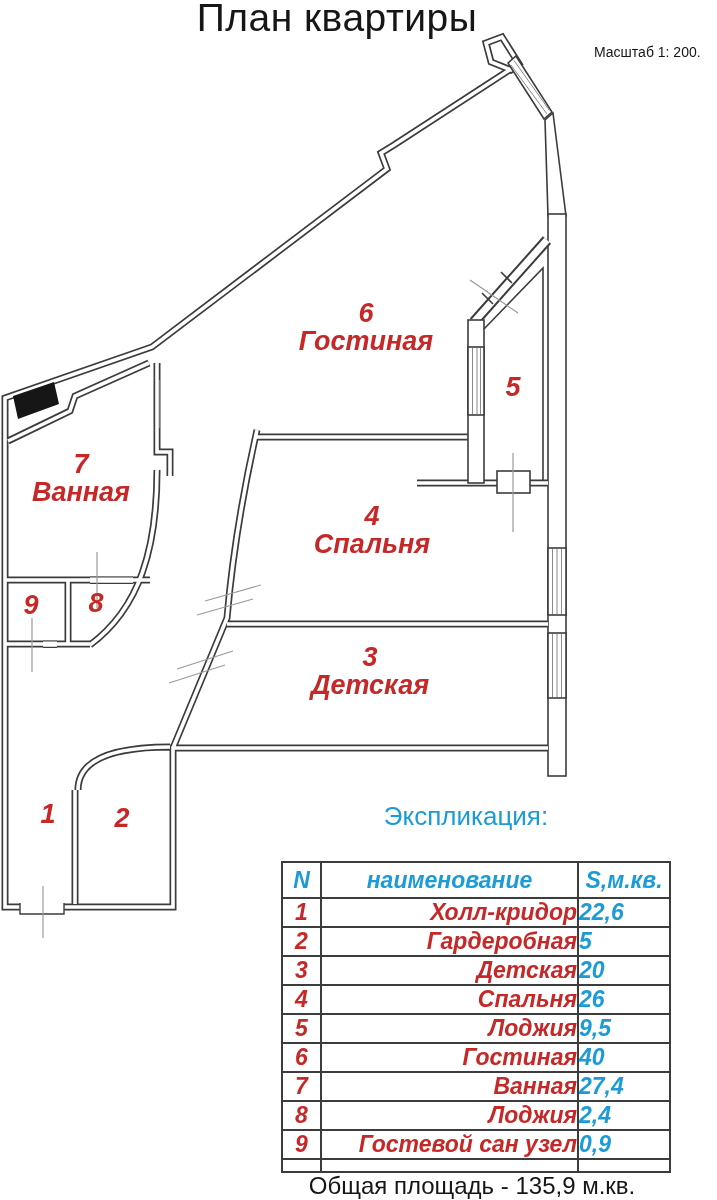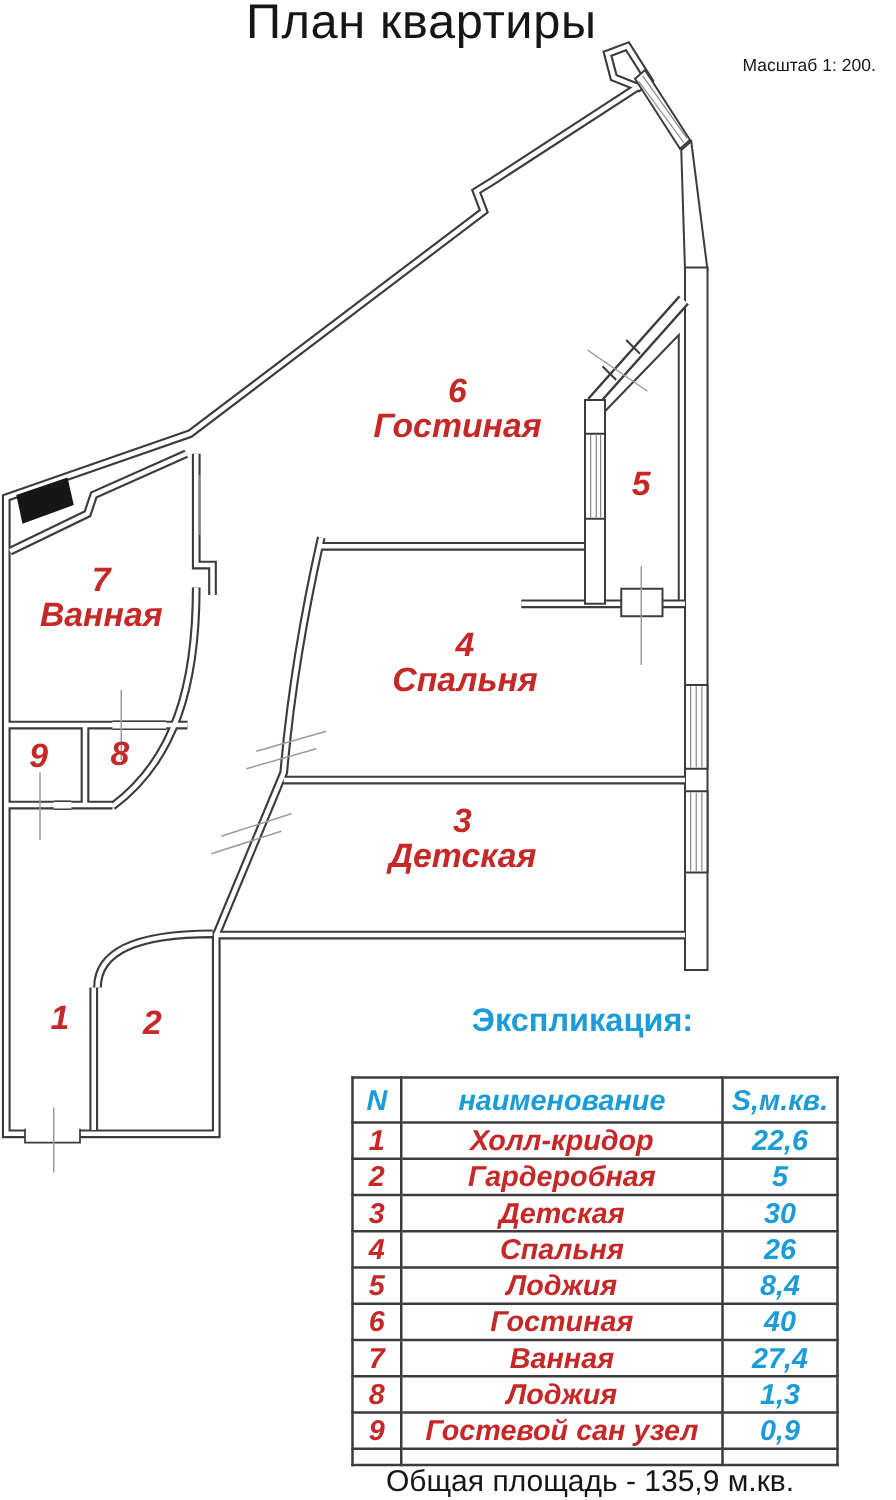--- a/index.html
+++ b/index.html
@@ -9,31 +9,31 @@
   .page-title{left:337px;top:-4px;transform:translateX(-50%);
        font-size:39px;letter-spacing:0.5px;white-space:nowrap;}
   .scale-note{left:594px;top:44px;font-size:14px;white-space:nowrap;}
   #plan-svg{left:0;top:0;}
   .room-label{position:absolute;transform:translate(-50%,-50%);
        text-align:center;color:#c62828;font-weight:bold;font-style:italic;
        line-height:1.05;white-space:nowrap;}
   .room-label .rnum{font-size:27px;}
   .room-label .rname{font-size:27px;}
   .legend-heading{left:466px;top:801px;transform:translateX(-50%);
-       color:#1b9bd7;font-size:26px;font-weight:bold;white-space:nowrap;}
+       color:#1b9bd7;font-size:26px;font-weight:normal;white-space:nowrap;}
   table.legend{position:absolute;left:281px;top:861px;border-collapse:collapse;
        table-layout:fixed;width:388px;}
   table.legend td{border:2px solid #3c3c3c;padding:0;vertical-align:middle;
        font-size:23px;font-weight:bold;font-style:italic;overflow:hidden;}
   .col-n{width:39px;}.col-name{width:257px;}.col-area{width:92px;}
   tr.hdr td{height:34px;color:#1b9bd7;text-align:center;}
   tr.rw td{height:26px;}
   td.cn{color:#c62828;text-align:center;}
-  td.cname{color:#c62828;text-align:center;padding-left:8px;}
-  td.car{color:#1b9bd7;text-align:center;}
+  td.cname{color:#c62828;text-align:right;padding-left:8px;}
+  td.car{color:#1b9bd7;}
   tr.blank td{height:11px;}
   .total-note{left:472px;top:1172px;transform:translateX(-50%);
        font-size:24px;white-space:nowrap;}
 </style>
 </head>
 <body>
 
 <div class="abs page-title">План квартиры</div>
 <div class="abs scale-note">Масштаб 1: 200.</div>
 
@@ -158,46 +158,46 @@
     <td class="car">22,6</td>
   </tr>
   <tr class="rw">
     <td class="cn">2</td>
     <td class="cname">Гардеробная</td>
     <td class="car">5</td>
   </tr>
   <tr class="rw">
     <td class="cn">3</td>
     <td class="cname">Детская</td>
-    <td class="car">30</td>
+    <td class="car">20</td>
   </tr>
   <tr class="rw">
     <td class="cn">4</td>
     <td class="cname">Спальня</td>
     <td class="car">26</td>
   </tr>
   <tr class="rw">
     <td class="cn">5</td>
     <td class="cname">Лоджия</td>
-    <td class="car">8,4</td>
+    <td class="car">9,5</td>
   </tr>
   <tr class="rw">
     <td class="cn">6</td>
     <td class="cname">Гостиная</td>
     <td class="car">40</td>
   </tr>
   <tr class="rw">
     <td class="cn">7</td>
     <td class="cname">Ванная</td>
     <td class="car">27,4</td>
   </tr>
   <tr class="rw">
     <td class="cn">8</td>
     <td class="cname">Лоджия</td>
-    <td class="car">1,3</td>
+    <td class="car">2,4</td>
   </tr>
   <tr class="rw">
     <td class="cn">9</td>
     <td class="cname">Гостевой сан  узел</td>
     <td class="car">0,9</td>
   </tr>
   <tr class="blank">
     <td></td>
         <td></td>
         <td></td>

